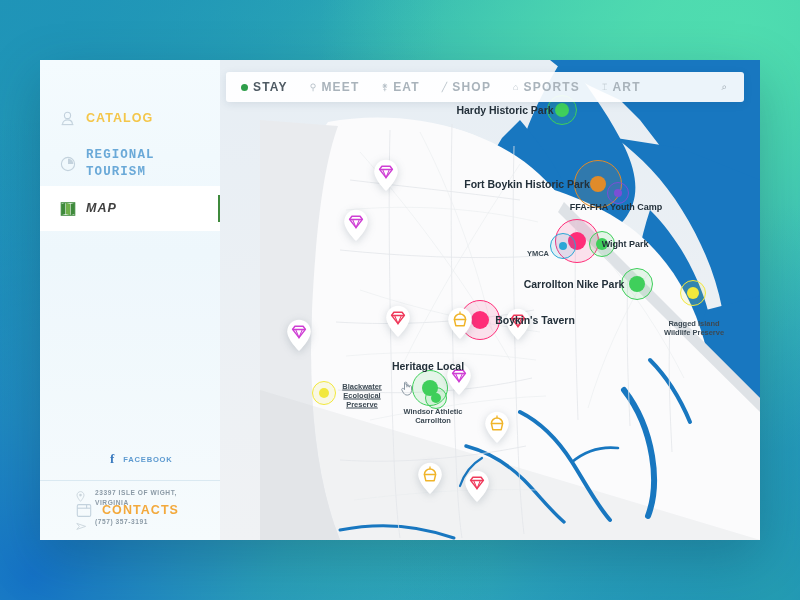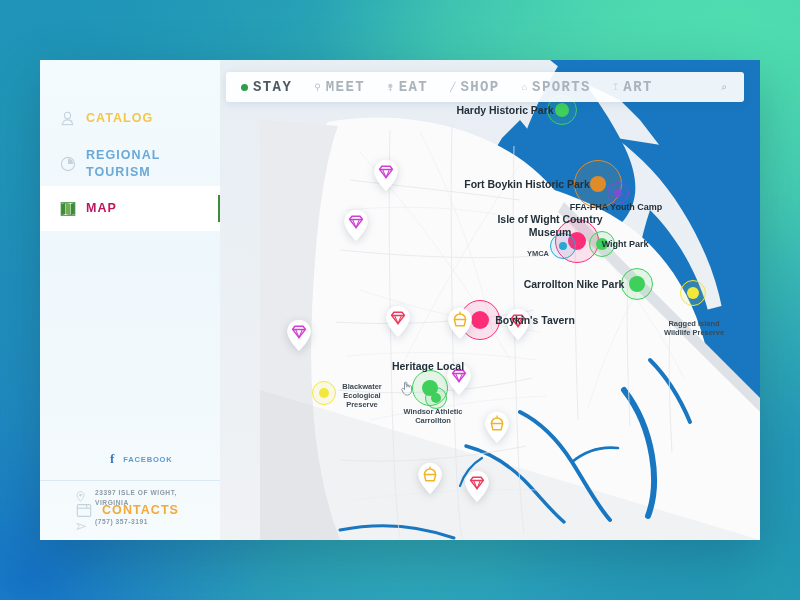--- a/index.html
+++ b/index.html
@@ -44,23 +44,23 @@
   .logo-title{font-family:"Liberation Serif",serif;font-weight:700;font-size:17.5px;
      letter-spacing:.005em;color:#15181a;line-height:1;}
   .logo-sub{font-family:"Liberation Serif",serif;font-weight:700;font-size:11px;
      letter-spacing:.01em;color:#15181a;line-height:1.25;}
 
   .nav{margin-top:36px;}
   .nav-item{height:45px;display:flex;align-items:center;padding-left:20px;position:relative;}
   .nav-item .ic{width:26px;flex:0 0 26px;display:flex;align-items:center;}
   .nav-lbl{font-size:12.5px;font-weight:700;letter-spacing:.085em;line-height:1.35;}
   .nav-item.catalog .nav-lbl{color:#f4c64a;}
-  .nav-item.tourism .nav-lbl{color:#6aa9d8;}
+  .nav-item.tourism .nav-lbl{color:#6aa9d8;font-family:Liberation Mono, monospace;}
   .nav-item.map{background:#fff;}
-  .nav-item.map .nav-lbl{color:#be185d;}
+  .nav-item.map .nav-lbl{color:#404040;font-style:italic;}
   .nav-item.map:after{content:"";position:absolute;right:0;top:9px;bottom:9px;width:2.5px;background:#3f8a3c;}
   .nav-item.contacts .nav-lbl{color:#f3a93c;}
 
   .fb{position:absolute;left:0;right:0;top:378px;height:42px;display:flex;align-items:center;padding-left:70px;
       border-bottom:1px solid rgba(170,200,220,.35);}
   .fb-ic{color:#3b7bbf;font-family:"Liberation Serif",serif;font-weight:700;font-size:13px;margin-right:9px;}
   .fb-lbl{font-size:7.6px;font-weight:700;letter-spacing:.1em;color:#5d9ad0;}
 
   .contacts{position:absolute;left:0;right:0;top:428px;padding-left:36px;}
   .crow{display:flex;align-items:flex-start;margin-bottom:9px;}
@@ -80,21 +80,21 @@
   .fav{background:#fff;border-radius:3px;height:30px;display:flex;align-items:center;gap:8px;padding:0 16px;
      box-shadow:0 2px 9px rgba(30,60,90,.10);}
   .fav-n{font-size:9px;font-weight:700;color:#9aa4ad;letter-spacing:.04em;}
   .fav-star{color:#f7cf45;font-size:12px;line-height:1;}
   .fav-lbl{font-size:8px;font-weight:700;letter-spacing:.11em;color:#f3cf58;}
   .filters{background:rgba(255,255,255,.92);border-radius:3px;height:30px;flex:1;display:flex;align-items:center;
      box-shadow:0 2px 9px rgba(30,60,90,.10);padding:0 4px;}
   .fbtn{display:flex;align-items:center;gap:5px;padding:0 11px;height:100%;}
   .fdot{width:7px;height:7px;border-radius:50%;background:#2e9e4a;}
   .fglyph{font-size:9px;color:#b6c0c8;line-height:1;}
-  .flbl{font-size:14px;font-weight:700;letter-spacing:.1em;color:#a9b3bb;white-space:nowrap;font-family:Liberation Mono, monospace;}
+  .flbl{font-size:12px;font-weight:700;letter-spacing:.1em;color:#a9b3bb;white-space:nowrap;}
   .fbtn.active .flbl{color:#4e5a63;}
   .fsearch{margin-left:auto;padding:0 13px 0 6px;font-size:10px;color:#9aa5ad;}
 
   
   .mk{position:absolute;transform:translate(-50%,-50%);}
   .halo{border-radius:50%;display:flex;align-items:center;justify-content:center;}
   .pin{position:absolute;transform:translate(-50%,-100%);width:26px;height:33px;}
   .pin svg{display:block;filter:drop-shadow(0 2px 4px rgba(60,80,100,.22));}
   .lbl{position:absolute;font-weight:700;color:#23303a;white-space:pre;text-align:center;
      transform:translate(-50%,-50%);line-height:1.2;letter-spacing:-.002em;}
@@ -430,30 +430,28 @@
           <svg width="26" height="33" viewBox="0 0 26 33">
             <path d="M13 .8C6.4.8 1.2 6 1.2 12.6c0 8.4 11.8 19.6 11.8 19.6s11.8-11.2 11.8-19.6C24.8 6 19.6.8 13 .8z" fill="#fff"></path>
             <path d="M6.6 10.4h12.8l-6.4 8.2z" fill="none" stroke="#ef3a5b" stroke-width="1.5" stroke-linejoin="round"></path>
             <path d="M6.6 10.4 8.9 7.3h8.2l2.3 3.1" fill="none" stroke="#ef3a5b" stroke-width="1.5" stroke-linejoin="round"></path>
             <path d="M9.6 10.4 13 18.6l3.4-8.2" fill="none" stroke="#ef3a5b" stroke-width="1.1"></path>
           </svg>
         </div>
         <div class="lbl big" style="left: 285px; top: 50px;">Hardy Historic Park</div>
         <div class="lbl big" style="left: 307px; top: 124px;">Fort Boykin Historic Park</div>
         <div class="lbl mid" style="left: 396px; top: 147px;">FFA-FHA Youth Camp</div>
-        <div class="lbl big" style="left: 330px; top: 166px;">Isle of Wight Country
-Museum</div>
         <div class="lbl mid" style="left: 405px; top: 184px;">Wight Park</div>
         <div class="lbl sm" style="left: 318px; top: 193px;">YMCA</div>
         <div class="lbl big" style="left: 354px; top: 224px;">Carrollton Nike Park</div>
         <div class="lbl sm" style="left: 474px; top: 268px;">Ragged Island
 Wildlife Preserve</div>
         <div class="lbl big" style="left: 315px; top: 260px;">Boykin's Tavern</div>
         <div class="lbl big" style="left: 208px; top: 306px;">Heritage Local</div>
-        <div class="lbl sm" style="left: 142px; top: 335px;">Blackwater
+        <div class="lbl sm" style="left: 142px; top: 335px; text-decoration: underline;">Blackwater
 Ecological
 Preserve</div>
         <div class="lbl sm" style="left: 213px; top: 356px;">Windsor Athletic
 Carrollton</div>
         <div class="cursor" style="left: 187px; top: 329px;"><svg width="13" height="15" viewBox="0 0 13 15">
             <path d="M4 1.6c0-.7.6-1.2 1.2-1.2s1.2.5 1.2 1.2v4.2m0-1.2c0-.7.6-1.2 1.2-1.2s1.2.5 1.2 1.2v1.2m0-.6c0-.6.5-1.1 1.1-1.1s1.1.5 1.1 1.1v3.8c0 2.5-1.7 4.6-4.2 4.6-2.2 0-3.4-1.2-4.3-3L1.3 8.4c-.3-.6 0-1.3.7-1.5.5-.2 1 0 1.3.4L4 8.2V1.6z" fill="none" stroke="#8b98a3" stroke-width="1"></path>
           </svg></div>
       </div>
   </div>
 </div>

